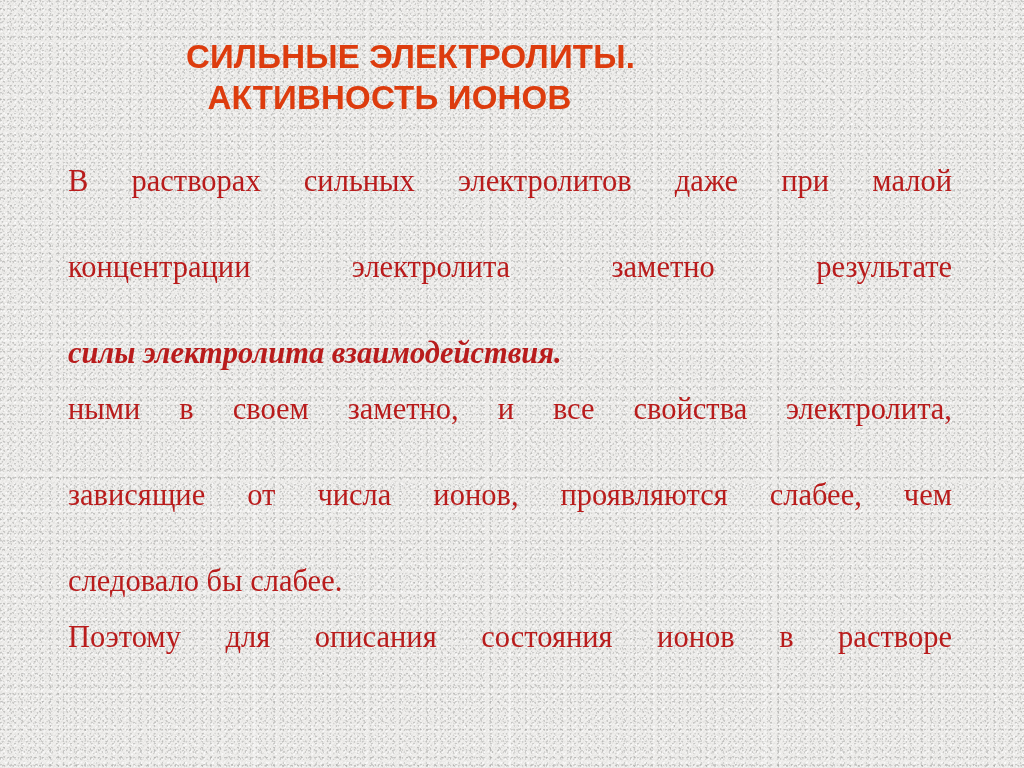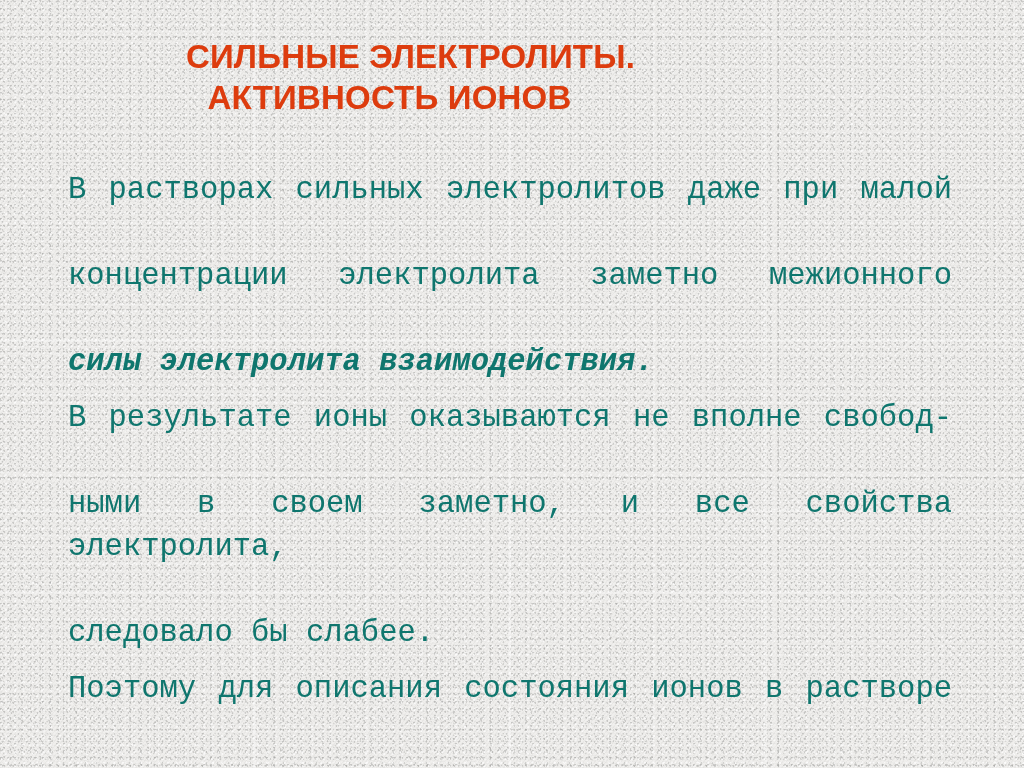--- a/index.html
+++ b/index.html
@@ -96,27 +96,27 @@
   
   #content {
     position: absolute;
     left: 68px;
     top: 156px;
     width: 884px;
     z-index: 5;
     color: #0c0c0c;
   }
   .para {
-    font-family: Liberation Mono, monospace;
+    font-family: Liberation Serif, serif;
     font-size: 30.5px;
     line-height: 43px;
     text-align: justify;
     text-justify: inter-word;
-    margin: 13px 0 13px 0;
-    color: #0f766e;
+    margin: 4px 0 13px 0;
+    color: #b91c1c;
   }
   .para .bi {
     font-weight: bold;
     font-style: italic;
   }
   
   .jline {
     display: block;
     text-align: justify;
     text-justify: inter-word;
@@ -140,27 +140,27 @@
 
   <div id="title">
     <span class="title-line title-line-1">СИЛЬНЫЕ ЭЛЕКТРОЛИТЫ.</span>
     <span class="title-line title-line-2">АКТИВНОСТЬ ИОНОВ</span>
   </div>
 
   <div id="content">
 
     <p class="para">
       <span class="jline">В растворах сильных электролитов даже при малой</span>
-      <span class="jline">концентрации электролита заметно межионного</span>
+      <span class="jline">концентрации электролита заметно результате</span>
       <span class="jline nojust bi">силы электролита взаимодействия.</span>
     </p>
 
     <p class="para">
-      <span class="jline">В результате ионы оказываются не вполне свобод-</span>
       <span class="jline">ными в своем заметно, и все свойства электролита,</span>
+      <span class="jline">зависящие от числа ионов, проявляются слабее, чем</span>
       <span class="jline nojust">следовало бы слабее.</span>
     </p>
 
     <p class="para">
       <span class="jline">Поэтому для описания состояния ионов в растворе</span>
 
     </p>
 
   </div>
 </div>

